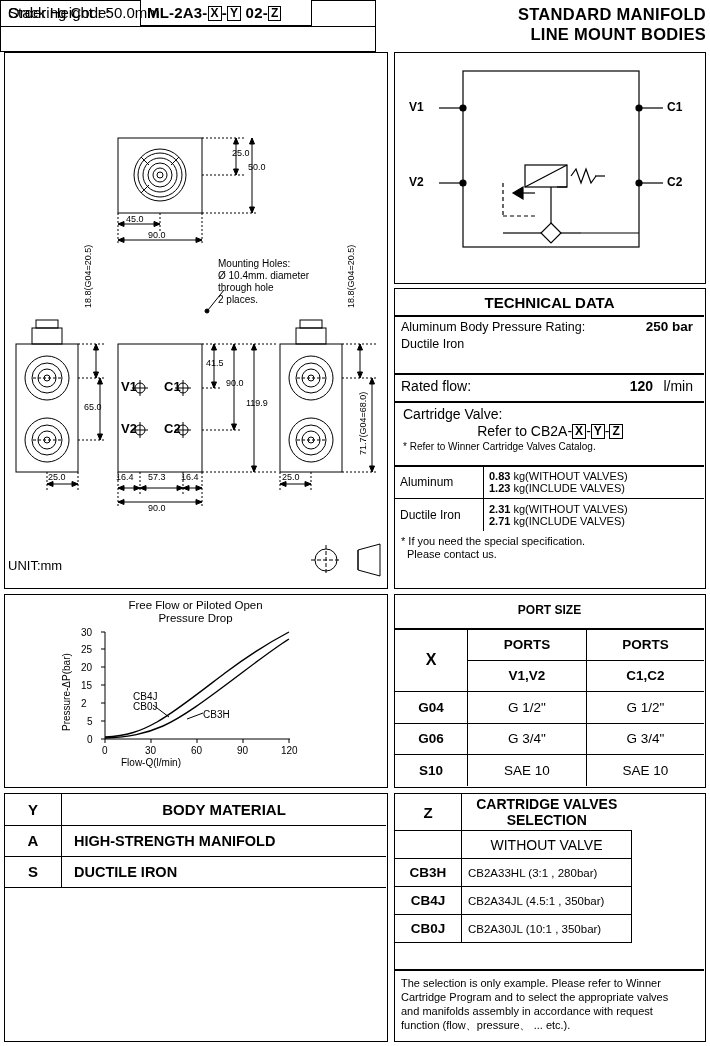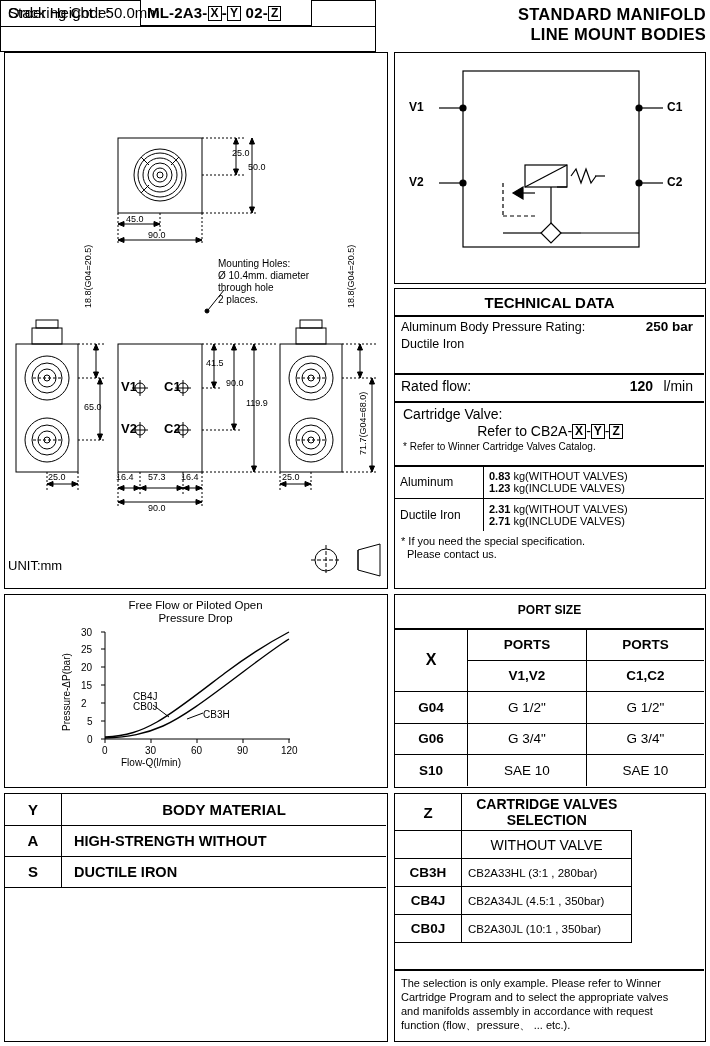--- a/index.html
+++ b/index.html
@@ -451,21 +451,21 @@
 
   <div id="bodyPanel" class="box">
     <table class="grid abs" style="left:0;top:0;width:381px;height:246px;font-size:14px;">
       <tbody>
           <tr style="height:31px;">
         <td class="b ctr" style="width:46px;border-left:none;border-top:none;font-size:15px;">Y</td>
         <td class="b ctr" style="border-top:none;border-right:none;font-size:15px;">BODY MATERIAL</td>
       </tr>
       <tr style="height:31px;">
         <td class="b ctr" style="border-left:none;font-size:15px;">A</td>
-        <td class="b" style="border-right:none;padding-left:12px;font-size:14.5px;">HIGH-STRENGTH WITHOUT</td>
+        <td class="b" style="border-right:none;padding-left:12px;font-size:14.5px;">HIGH-STRENGTH MANIFOLD</td>
       </tr>
       <tr style="height:31px;">
         <td class="b ctr" style="border-left:none;font-size:15px;">S</td>
         <td class="b" style="border-right:none;padding-left:12px;font-size:14.5px;">DUCTILE IRON</td>
       </tr>
       <tr>
         <td style="border-left:none;border-bottom:none;border-right:none;" colspan="2"></td>
       </tr>
     </tbody>
       </table>

